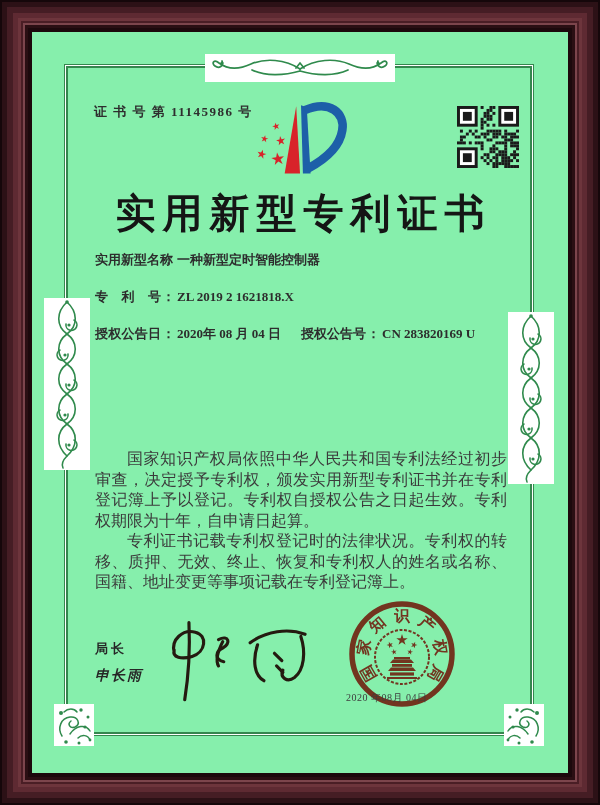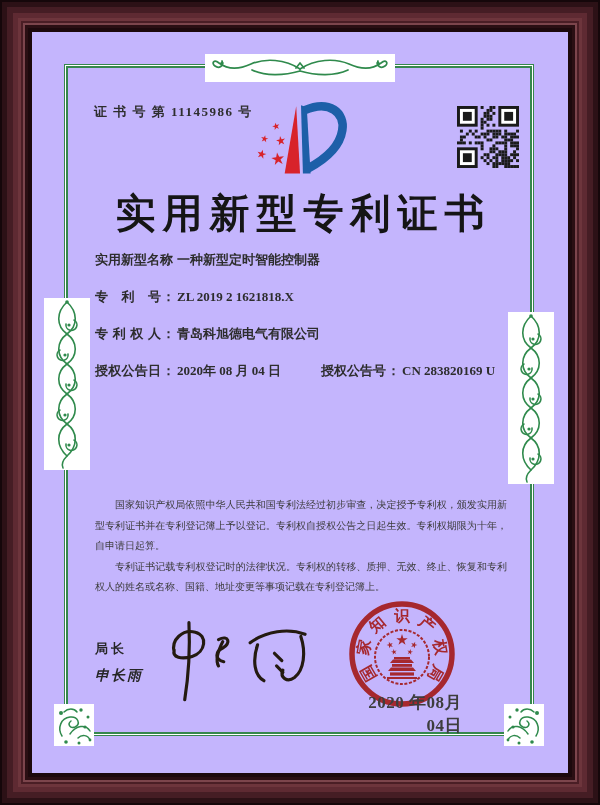--- a/index.html
+++ b/index.html
@@ -1,16 +1,16 @@
 <!DOCTYPE html>
 <html><head>
 <meta charset="utf-8">
 <style>
   html,body{margin:0;padding:0;background:#888;}
-  #page{position:relative;width:600px;height:805px;background:#c4b5fd;overflow:hidden;
+  #page{position:relative;width:600px;height:805px;background:#86efac;overflow:hidden;
         font-family:"Liberation Serif","DejaVu Serif",serif;}
   
   .frame{position:absolute;inset:0;pointer-events:none;z-index:5;
     box-shadow:
       inset 0 0 0 2px #15070a,
       inset 0 0 0 7px #2c1116,
       inset 0 0 0 13px #451d24,
       inset 0 0 0 18px #5e2a32,
       inset 0 0 0 21px #6d353c,
       inset 0 0 0 23px #4a1e25,
@@ -27,33 +27,33 @@
   .logo{position:absolute;left:253px;top:97px;line-height:0;}
   .qr{position:absolute;left:457px;top:106px;line-height:0;}
   .title{position:absolute;left:0;right:0;top:186px;text-align:center;
     font-size:40px;font-weight:700;color:#151515;letter-spacing:7px;text-indent:7px;}
   .fields{position:absolute;left:95px;top:251px;width:420px;font-size:13px;
     font-weight:700;color:#2d2d2d;}
   .frow{margin-bottom:19px;white-space:nowrap;}
   .flabel{display:inline-block;width:66px;text-align:justify;text-align-last:justify;
     -moz-text-align-last:justify;vertical-align:top;}
   .fcolon{margin:0 2px 0 1px;}
-  .grant2{margin-left:40px;}
-  .paras{position:absolute;left:95px;top:495px;width:412px;font-size:10px;
+  .grant2{margin-left:20px;}
+  .paras{position:absolute;left:95px;top:449px;width:412px;font-size:16px;
     line-height:20.5px;color:#3b3b3b;text-align:justify;}
   .paras p{margin:0;text-indent:2em;}
   .signoff-title{position:absolute;left:95px;top:640px;font-size:13px;font-weight:600;
     letter-spacing:3px;color:#262626;}
   .signoff-name{position:absolute;left:95px;top:667px;font-size:14px;font-weight:600;
     letter-spacing:2px;color:#262626;font-style:italic;}
   .signature{position:absolute;left:150px;top:610px;line-height:0;}
   .seal{position:absolute;left:344px;top:596px;line-height:0;opacity:.93;
     mix-blend-mode:multiply;}
-  .seal-date{position:absolute;left:346px;top:691px;width:116px;text-align:right;
-    font-size:17px;font-weight:700;color:#3d3d3d;letter-spacing:.5px;z-index:3;}
+  .seal-date{position:absolute;left:346px;top:691px;width:116px;text-align:left;
+    font-size:10px;font-weight:400;color:#3d3d3d;letter-spacing:.5px;z-index:3;}
   .st-green{stroke:#2f8a4c;fill:none;stroke-linecap:round;}
   .fill-green{fill:#2f8a4c;stroke:none;}
 </style>
 </head>
 <body>
 
 <div id="page">
 
   <div class="green-border"></div>
 
@@ -327,23 +327,20 @@
   <div class="title">实用新型专利证书</div>
 
   <div class="fields">
     <div class="frow">
       <span class="flabel">实用新型名称</span><span class="fcolon">：</span><span class="fvalue">一种新型定时智能控制器</span>
     </div>
     <div class="frow">
       <span class="flabel">专利号</span><span class="fcolon">：</span><span class="fvalue">ZL 2019 2 1621818.X</span>
     </div>
     <div class="frow">
-      <span class="flabel">专利权人</span><span class="fcolon">：</span><span class="fvalue">青岛科旭德电气有限公司</span>
-    </div>
-    <div class="frow">
       <span class="flabel">授权公告日</span><span class="fcolon">：</span><span class="fvalue">2020年 08 月 04 日</span><span class="grant2">授权公告号</span><span class="fcolon">：</span><span class="fvalue">CN 283820169 U</span>
     </div>
   </div>
 
   <div class="paras">
     <p>国家知识产权局依照中华人民共和国专利法经过初步审查，决定授予专利权，颁发实用新型专利证书并在专利登记簿上予以登记。专利权自授权公告之日起生效。专利权期限为十年，自申请日起算。</p>
     <p>专利证书记载专利权登记时的法律状况。专利权的转移、质押、无效、终止、恢复和专利权人的姓名或名称、国籍、地址变更等事项记载在专利登记簿上。</p>
   </div>
 
   <div class="signoff-title">局长</div>

